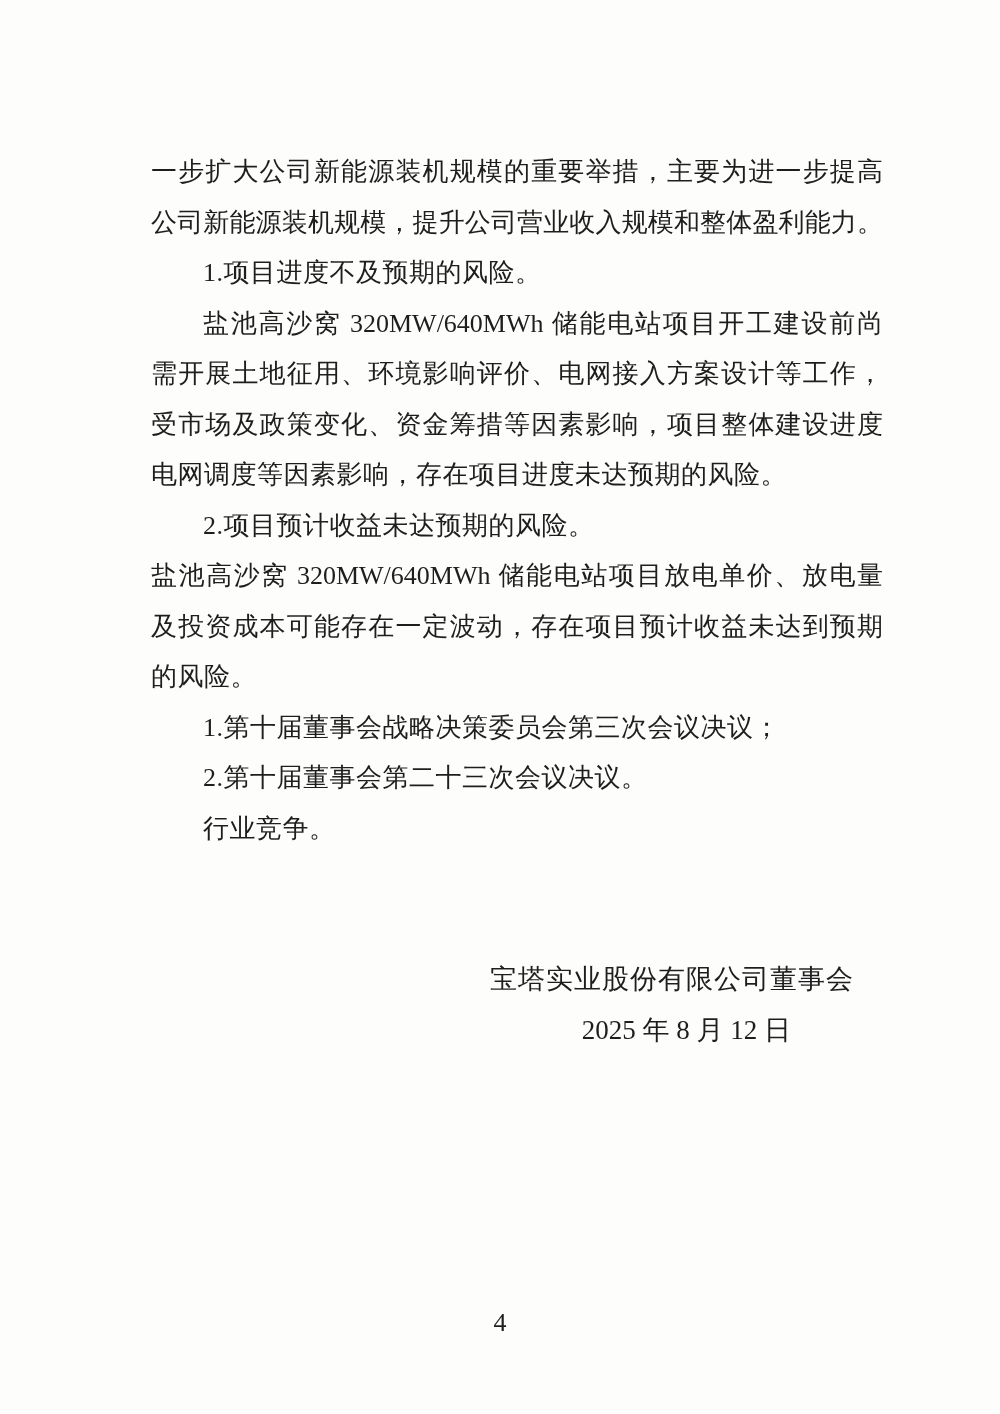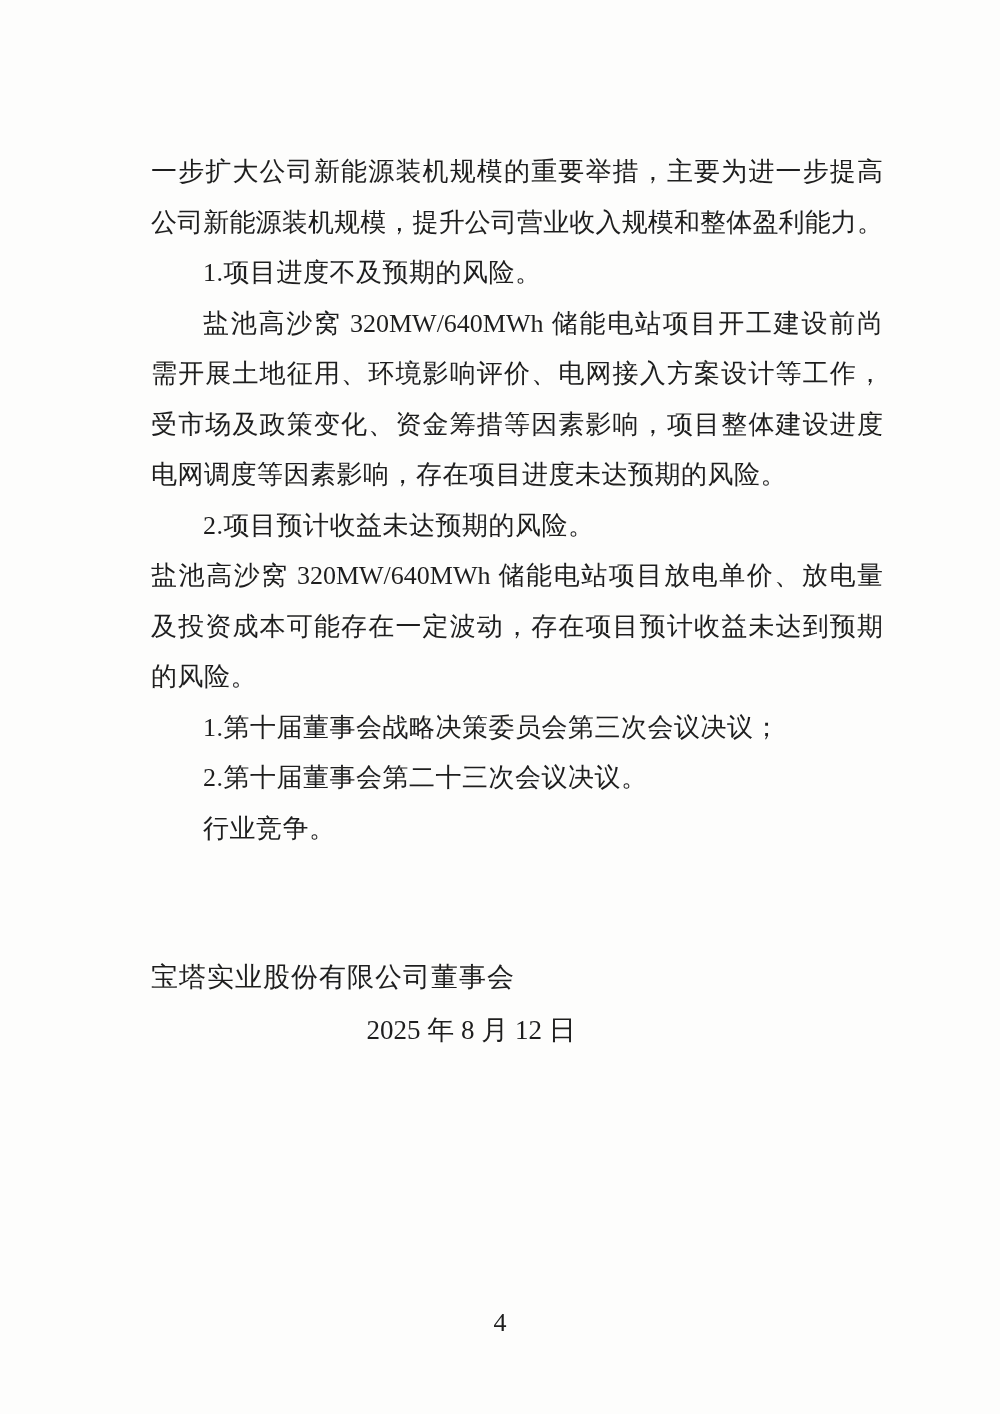--- a/index.html
+++ b/index.html
@@ -42,29 +42,28 @@
     font-family: "Liberation Sans", sans-serif;
     font-weight: bold;
     font-size: 28px;
   }
   .signature {
     margin-top: 100px;
   }
   .sig-company {
     font-size: 27px;
     line-height: 50.5px;
-    text-align: left;
+    text-align: right;
     padding-right: 29px;
     letter-spacing: 1px;
-    font-family: Liberation Mono, monospace;
   }
   .sig-date {
     font-size: 27px;
     line-height: 50.5px;
-    text-align: center;
+    text-align: right;
     padding-right: 92px;
   }
   .page-number {
     position: absolute;
     top: 1298px;
     left: 0;
     width: 100%;
     text-align: center;
     font-size: 26px;
     line-height: 50px;

